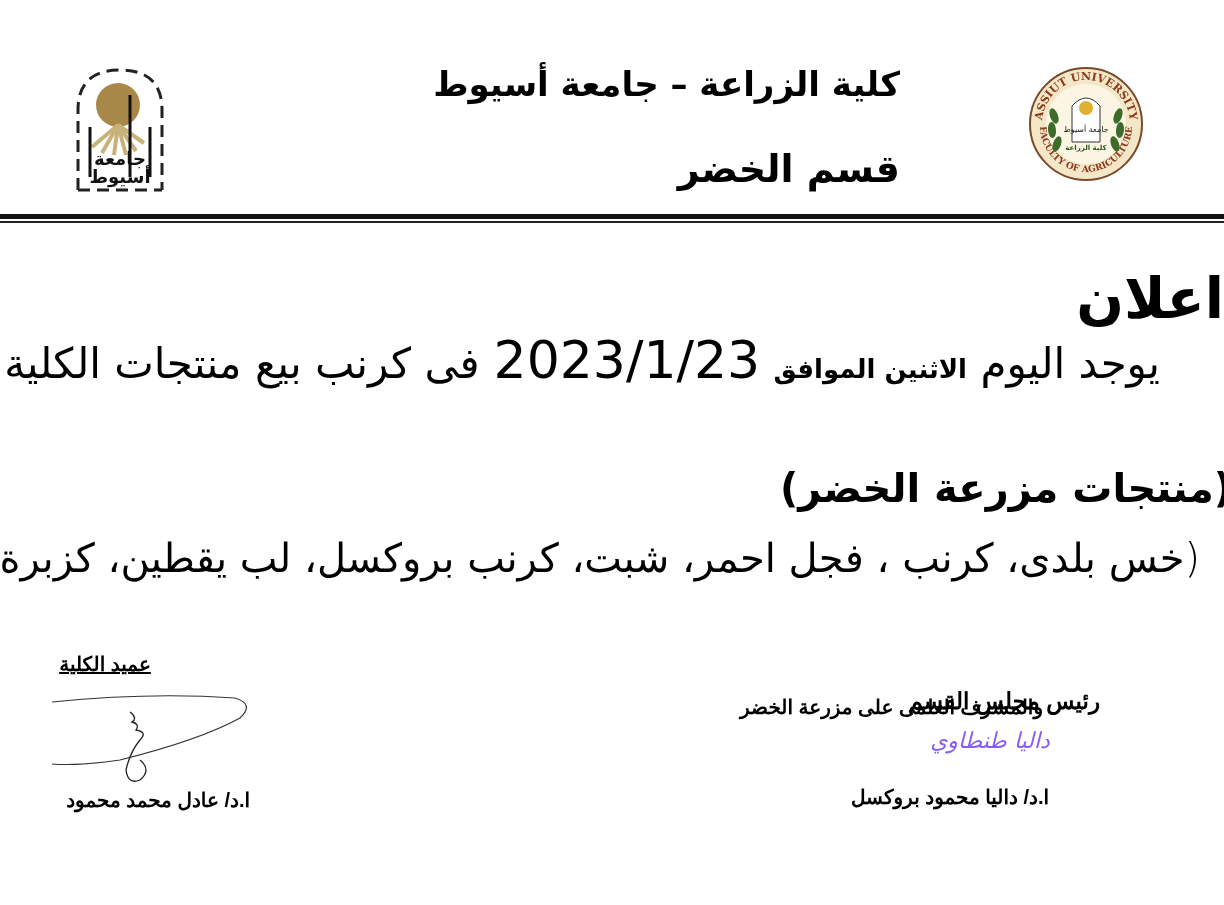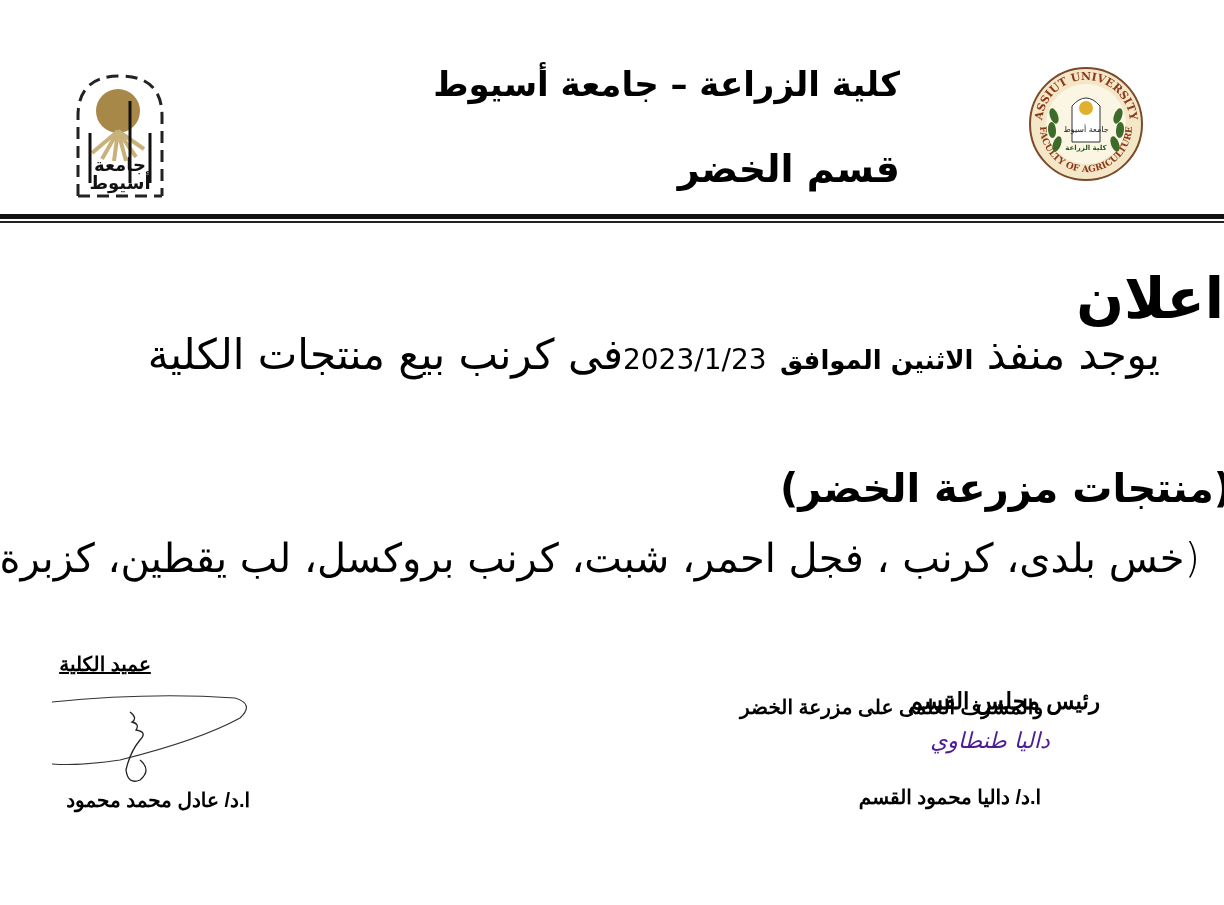--- a/index.html
+++ b/index.html
@@ -2,31 +2,31 @@
 <html><head>
   <meta charset="utf-8">
   <style>
     html, body { margin: 0; padding: 0; background: #ffffff; }
     body { width: 1224px; height: 905px; position: relative; overflow: hidden; font-family: "DejaVu Sans", sans-serif; color: #000; }
     .abs { position: absolute; }
     .rtl { direction: rtl; unicode-bidi: plaintext; white-space: nowrap; }
     .center { text-align: right; }
 
     
-    .logo-left { left: 70px; top: 71px; width: 100px; height: 128px; }
+    .logo-left { left: 70px; top: 65px; width: 100px; height: 128px; }
     .logo-right { left: 1028px; top: 66px; width: 116px; height: 116px; }
     .hdr-title { left: 300px; top: 64px; width: 600px; font-size: 34px; font-weight: bold; }
     .hdr-dept { left: 300px; top: 147px; width: 600px; font-size: 38px; font-weight: bold; }
     .rule-thick { left: 0; top: 214px; width: 1224px; height: 5px; background: #111; }
     .rule-thin { left: 0; top: 221px; width: 1224px; height: 2px; background: #222; }
 
     .announce-title { left: 0; top: 230px; width: 1224px; font-size: 56px; font-weight: bold; margin-top: 36px; }
     .line1 { left: 60px; top: 330px; width: 1100px; font-size: 42px; text-align: right; }
     .line1 .small { font-size: 26px; font-weight: bold; }
-    .line1 .date { font-size: 28px; }
+    .line1 .date { font-size: 52px; margin-left: 14px; }
     .line2 { left: 8px; top: 465px; width: 1224px; font-size: 40px; font-weight: bold; }
     .line3 { left: 20px; top: 535px; width: 1180px; font-size: 40px; text-align: center; font-family: "DejaVu Sans", sans-serif; font-weight: 300; }
 
     .sig-text { font-family: "Liberation Sans", sans-serif; font-weight: bold; }
     .dean-title { left: 30px; top: 652px; width: 150px; font-size: 20px; text-align: center; text-decoration: underline; }
     .dean-name { left: 10px; top: 788px; width: 240px; font-size: 20px; text-align: right; }
     .dean-sig { left: 40px; top: 690px; width: 220px; height: 110px; }
 
     .head-title1 { left: 800px; top: 652px; width: 300px; font-size: 23px; text-align: right; margin-top: 36px; }
     .head-title2 { left: 740px; top: 695px; width: 380px; font-size: 20px; text-align: left; }
@@ -88,34 +88,34 @@
     <text x="58" y="84" font-size="7" text-anchor="middle" fill="#2a5a1a" font-weight="bold" font-family="DejaVu Sans, sans-serif">كلية الزراعة</text>
   </svg>
 </div>
 
 <div class="abs rule-thick"></div>
 <div class="abs rule-thin"></div>
 
 <div class="abs announce-title rtl center">اعلان</div>
 
 <div class="abs line1 rtl">
-  <span>يوجد منفذ</span>
+  <span>يوجد اليوم</span>
   <span class="small">الاثنين الموافق</span>
   <span class="date">2023/1/23</span><span>فى كرنب بيع منتجات الكلية</span>
 </div>
 
 <div class="abs line2 rtl center">(منتجات مزرعة الخضر)</div>
 
 <div class="abs line3 rtl">(خس بلدى، كرنب ، فجل احمر، شبت، كرنب بروكسل، لب يقطين، كزبرة)</div>
 
 <div class="abs dean-title rtl sig-text">عميد الكلية</div>
 <div class="abs dean-sig">
   <svg width="220" height="110" viewBox="0 0 220 110">
     <path d="M12 12 Q110 2 195 8 Q215 14 200 28 Q160 50 80 70 Q40 76 12 74" fill="none" stroke="#333" stroke-width="1.2"></path>
     <path d="M90 22 Q98 28 92 32 Q100 34 96 40 Q108 42 100 50 Q90 62 86 80 Q88 95 100 90 Q112 80 100 70" fill="none" stroke="#222" stroke-width="1.3"></path>
   </svg>
 </div>
 <div class="abs dean-name rtl sig-text">ا.د/ عادل محمد محمود</div>
 
 <div class="abs head-title1 rtl sig-text">رئيس مجلس القسم</div>
 <div class="abs head-title2 rtl sig-text">والمشرف العلمى على مزرعة الخضر</div>
-<div class="abs head-sig rtl" style="font-family: 'DejaVu Serif', serif; font-style: italic; font-size: 22px; text-align: center; color:#4c1d95;">داليا طنطاوي</div>
-<div class="abs head-name rtl sig-text">ا.د/ داليا محمود القسم</div>
+<div class="abs head-sig rtl" style="font-family: 'DejaVu Serif', serif; font-style: italic; font-size: 22px; text-align: center; color:#8b5cf6;">داليا طنطاوي</div>
+<div class="abs head-name rtl sig-text">ا.د/ داليا محمود بروكسل</div>
 
 </body></html>

